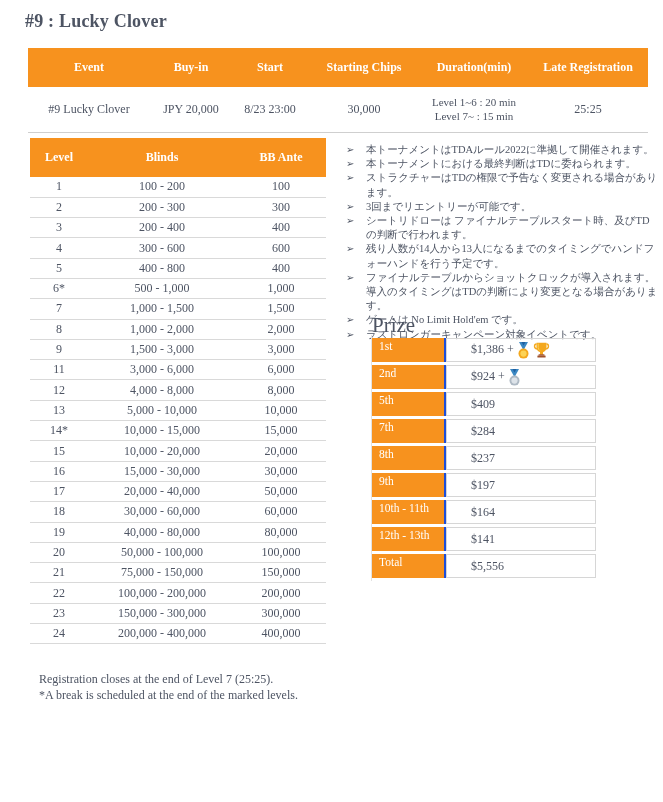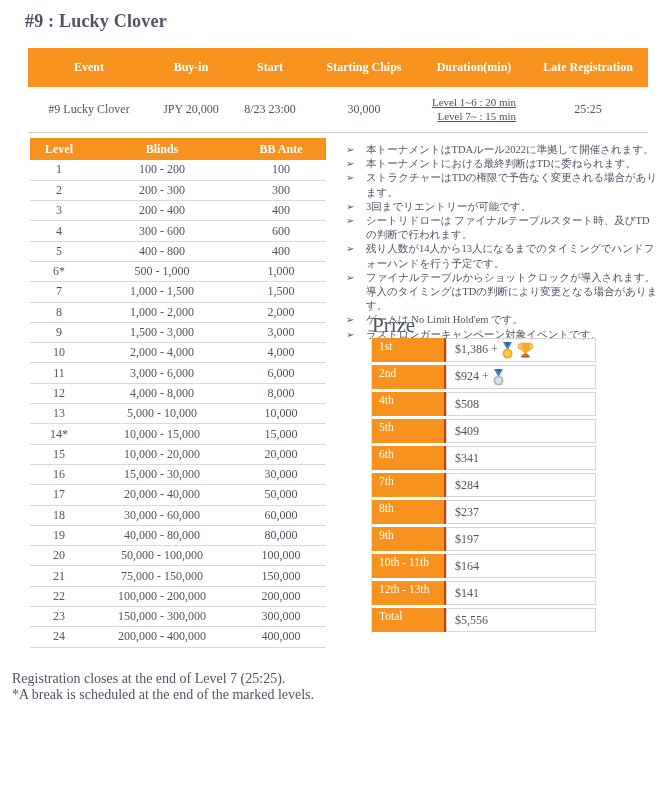--- a/index.html
+++ b/index.html
@@ -28,42 +28,42 @@
   table.event-table th {
     background: var(--accent, #F7921E);
     color: #ffffff; font-size: 12px; font-weight: bold;
     height: 25px; text-align: center; padding: 12px;
   }
   table.event-table td {
     font-size: 12px; text-align: center; height: 45px;
     border-bottom: 1px solid #cfcfcf; padding: 0;
     color: var(--text, #4d5463);
   }
-  .duration-lines { display: inline-block; text-align: right; font-size: 11px; line-height: 14px; text-decoration: underline; }
+  .duration-lines { display: inline-block; text-align: center; font-size: 11px; line-height: 14px; }
   .duration-lines span { display: block; }
 
   
   table.levels-table {
     position: absolute; left: 30px; top: 138px; width: 296px;
     border-collapse: collapse; table-layout: fixed;
   }
   table.levels-table th {
     background: var(--accent, #F7921E);
     color: #ffffff; font-size: 12px; font-weight: bold;
-    height: 22px; text-align: center; padding: 3px;
+    height: 22px; text-align: center; padding: 12px;
   }
   table.levels-table td {
     font-size: 12px; text-align: center; height: 20.3px;
     border-bottom: 1px solid #d9d9d9; padding: 0;
     color: var(--text, #4d5463);
   }
 
   .structure-notes {
-    position: absolute; left: 12px; top: 671px;
-    font-size: 14px; line-height: 16px;
+    position: absolute; left: 39px; top: 671px;
+    font-size: 12px; line-height: 16px;
     color: var(--text, #4d5463);
     font-family: Liberation Serif, serif;
   }
 
   
   ul.rules-list {
     position: absolute; left: 346px; top: 143px; width: 312px;
     margin: 0; padding: 0; list-style: none;
   }
   ul.rules-list li {
@@ -86,27 +86,27 @@
     position: absolute; left: 371px; top: 335px;
     border-collapse: separate; border-spacing: 0 3px;
     border-left: 1px solid #e2e2e2;
     table-layout: fixed;
   }
   table.prize-table td.place-cell {
     background: var(--accent, #F7921E);
     color: #ffffff; font-size: 11.5px;
     width: 74px; height: 24px;
     padding: 0 0 8px 7px; vertical-align: middle;
-    border-right: 2px solid #c2410c;
+    border-right: 2px solid #1d4ed8;
     margin-left: 20px;
   }
   table.prize-table td.amount-cell {
     width: 150px; height: 24px;
     border: 1px solid #d6d6d6;
-    font-size: 12px; padding: 0 0 0 8px; vertical-align: middle;
+    font-size: 12px; padding: 0 0 0 24px; vertical-align: middle;
     color: var(--text, #4d5463);
     white-space: nowrap;
   }
   .prize-icon { display: inline-block; vertical-align: middle; margin-left: 3px; }
   .prize-icon svg { display: block; }
 </style>
 </head>
 <body style="--accent: #F7921E; --text: #4D5463;">
 
 <div>
@@ -202,25 +202,20 @@
           <td>8</td>
           <td>1,000 - 2,000</td>
           <td>2,000</td>
         </tr>
         <tr>
           <td>9</td>
           <td>1,500 - 3,000</td>
           <td>3,000</td>
         </tr>
         <tr>
-          <td>10</td>
-          <td>2,000 - 4,000</td>
-          <td>4,000</td>
-        </tr>
-        <tr>
           <td>11</td>
           <td>3,000 - 6,000</td>
           <td>6,000</td>
         </tr>
         <tr>
           <td>12</td>
           <td>4,000 - 8,000</td>
           <td>8,000</td>
         </tr>
         <tr>
@@ -325,32 +320,24 @@
         <tr>
           <td class="place-cell">2nd</td>
           <td class="amount-cell"><span>$924 +</span><span class="prize-icon"><svg width="13" height="17" viewBox="0 0 13 17">
                 <polygon points="2,0 6.5,8.2 11,0" fill="#3B88C3"></polygon>
                 <polygon points="4.5,0 6.5,3.6 8.5,0" fill="#1F5FA0"></polygon>
                 <circle cx="6.5" cy="11.6" r="5" fill="#AEB9C4"></circle>
                 <circle cx="6.5" cy="11.6" r="3.1" fill="#DDE3E9"></circle>
               </svg></span></td>
         </tr>
         <tr>
-          <td class="place-cell">4th</td>
-          <td class="amount-cell"><span>$508</span></td>
-        </tr>
-        <tr>
           <td class="place-cell">5th</td>
           <td class="amount-cell"><span>$409</span></td>
         </tr>
         <tr>
-          <td class="place-cell">6th</td>
-          <td class="amount-cell"><span>$341</span></td>
-        </tr>
-        <tr>
           <td class="place-cell">7th</td>
           <td class="amount-cell"><span>$284</span></td>
         </tr>
         <tr>
           <td class="place-cell">8th</td>
           <td class="amount-cell"><span>$237</span></td>
         </tr>
         <tr>
           <td class="place-cell">9th</td>
           <td class="amount-cell"><span>$197</span></td>

